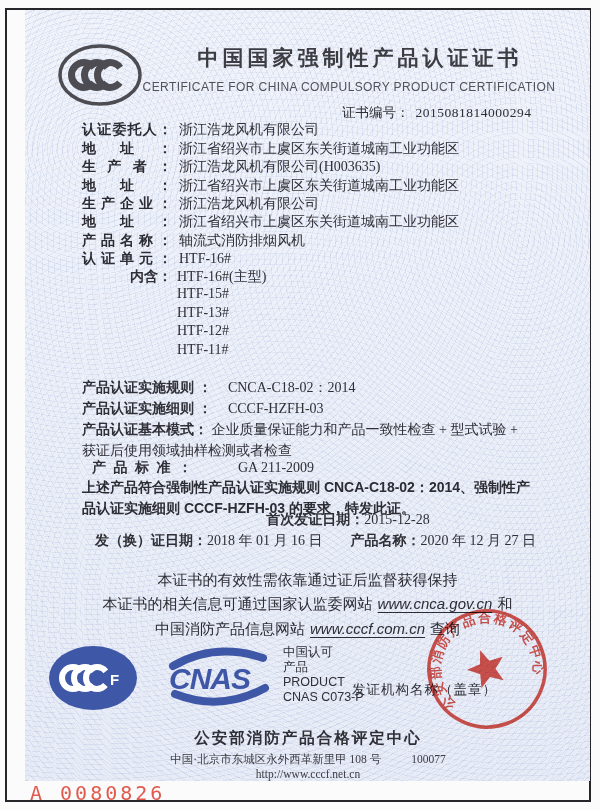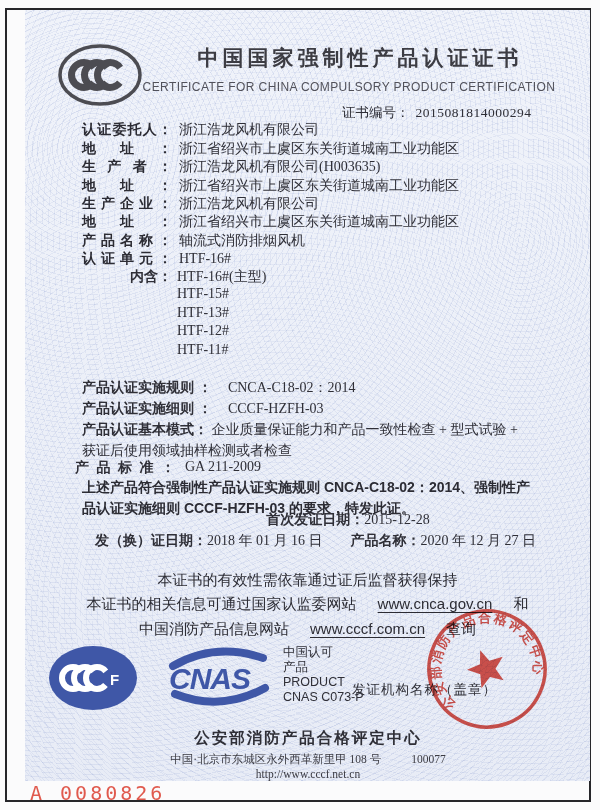--- a/index.html
+++ b/index.html
@@ -28,31 +28,31 @@
   .g-inner{left:130px;top:268px;font-size:14px;}
   .irow{height:18.45px;display:flex;align-items:flex-start;}
   .ilabel{font-family:"Liberation Sans","DejaVu Sans",sans-serif;font-weight:700;}
   .iitem{margin-left:5px;}
   .iind{margin-left:47px;}
   .g-rules{left:82px;top:377px;font-size:14px;}
   .rrow{height:21.5px;display:flex;align-items:center;}
   .rlabel{font-family:"Liberation Sans","DejaVu Sans",sans-serif;font-weight:700;}
   .rval{margin-left:16px;}
   .g-mode{left:82px;top:419px;width:447px;line-height:21px;font-size:14px;}
-  .g-standard{left:75px;top:459px;font-size:14px;display:flex;}
+  .g-standard{left:92px;top:459px;font-size:14px;display:flex;align-items:center;gap:36px;}
   .slabel{display:inline-block;width:100px;text-align:justify;text-align-last:justify;
           font-family:"Liberation Sans","DejaVu Sans",sans-serif;font-weight:700;}
   .g-statement{left:82px;top:477px;width:458px;line-height:20.5px;font-size:14px;
                font-family:"Liberation Sans","DejaVu Sans",sans-serif;font-weight:700;color:#2c2c34;}
   .g-first{left:82px;top:511px;width:452px;text-align:center;padding-left:40px;font-size:14px;}
   .g-reissue{left:95px;top:532px;font-size:14px;display:flex;align-items:center;}
   .gap28{display:inline-block;width:28px;}
   .g-notes{left:40px;top:568px;width:535px;text-align:center;line-height:24.3px;font-size:15px;
            font-family:"Liberation Sans","DejaVu Sans",sans-serif;color:#2c2c34;}
-  .weblink{text-decoration:underline;text-underline-offset:3px;margin:0 21px;}
+  .weblink{text-decoration:underline;text-underline-offset:3px;margin:0 5px;font-style:italic;}
   .acc-block{left:283px;top:645px;font-size:12.5px;line-height:15px;}
   #issuer-label{left:352px;top:681px;font-size:13.5px;letter-spacing:1px;}
   #org-name{left:82px;top:728px;width:452px;text-align:center;font-size:15.5px;letter-spacing:2px;}
   #org-addr{left:82px;top:752px;width:452px;text-align:center;font-size:11.5px;color:#3a3a42;}
   #org-web{left:82px;top:768px;width:452px;text-align:center;font-size:11.5px;color:#3a3a42;}
   #org-addr .post{margin-left:30px;}
   #serial{left:30px;top:781px;font-family:"DejaVu Sans Mono","Liberation Mono",monospace;
           font-size:20px;letter-spacing:3px;color:#e05a4e;}
   #stamp{left:412px;top:594px;opacity:.85;mix-blend-mode:multiply;}
   svg text{user-select:none;}

